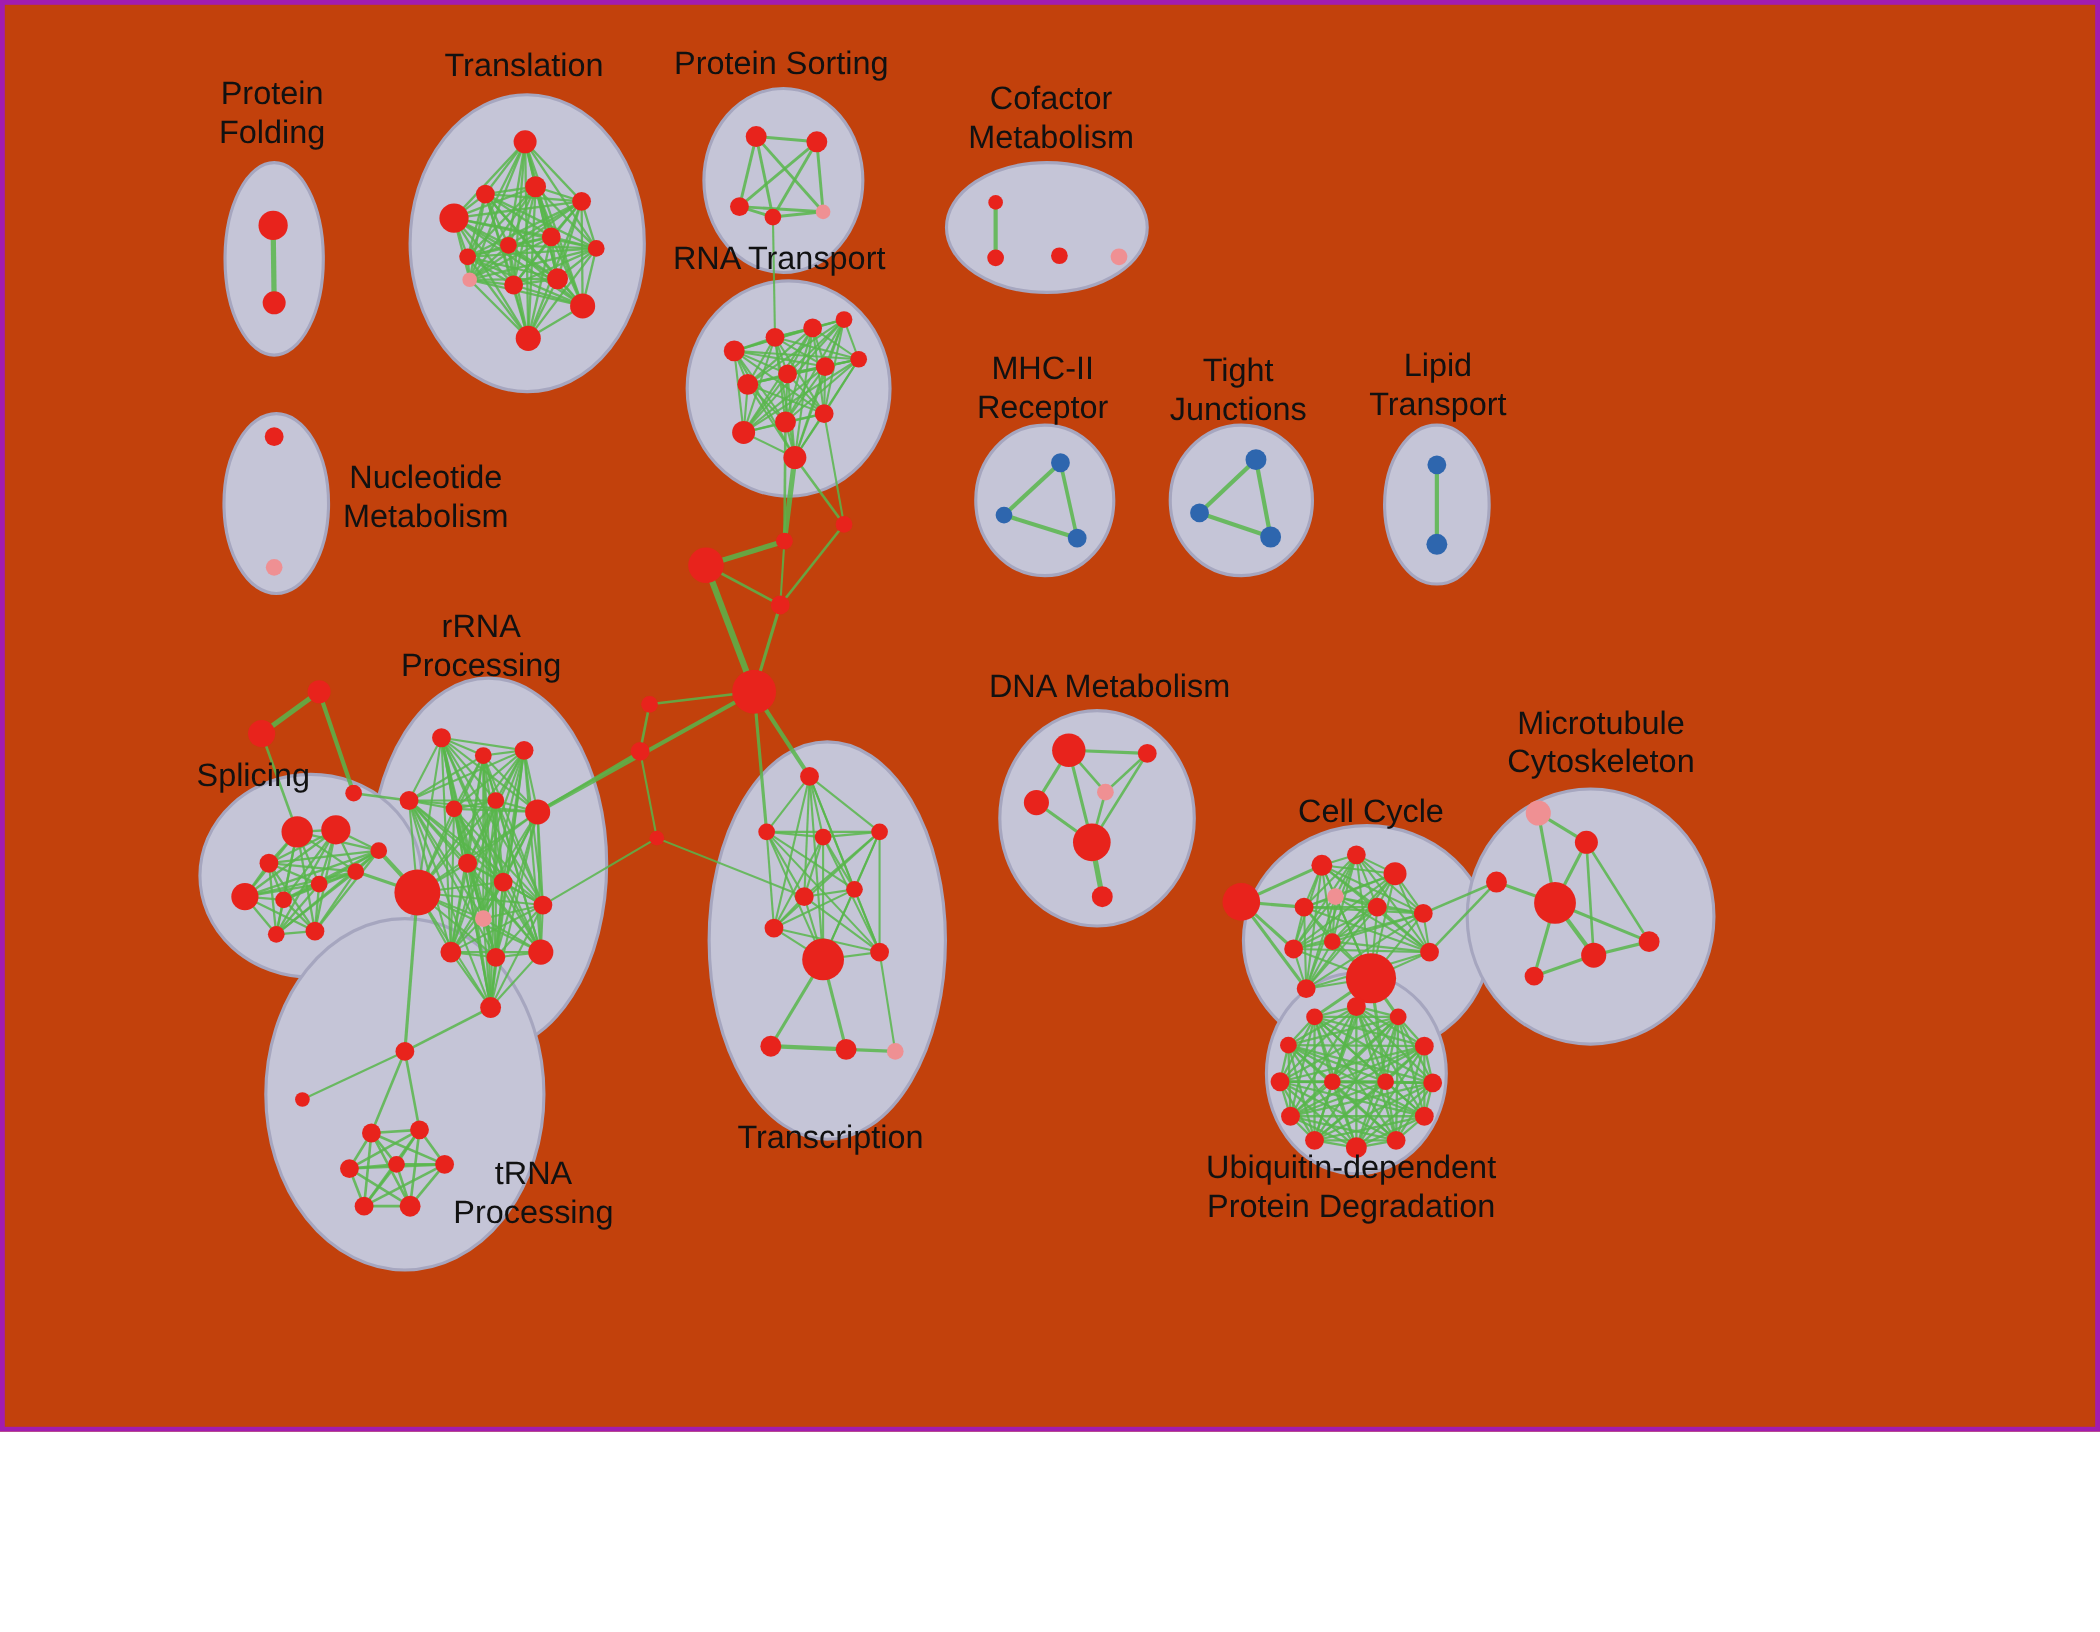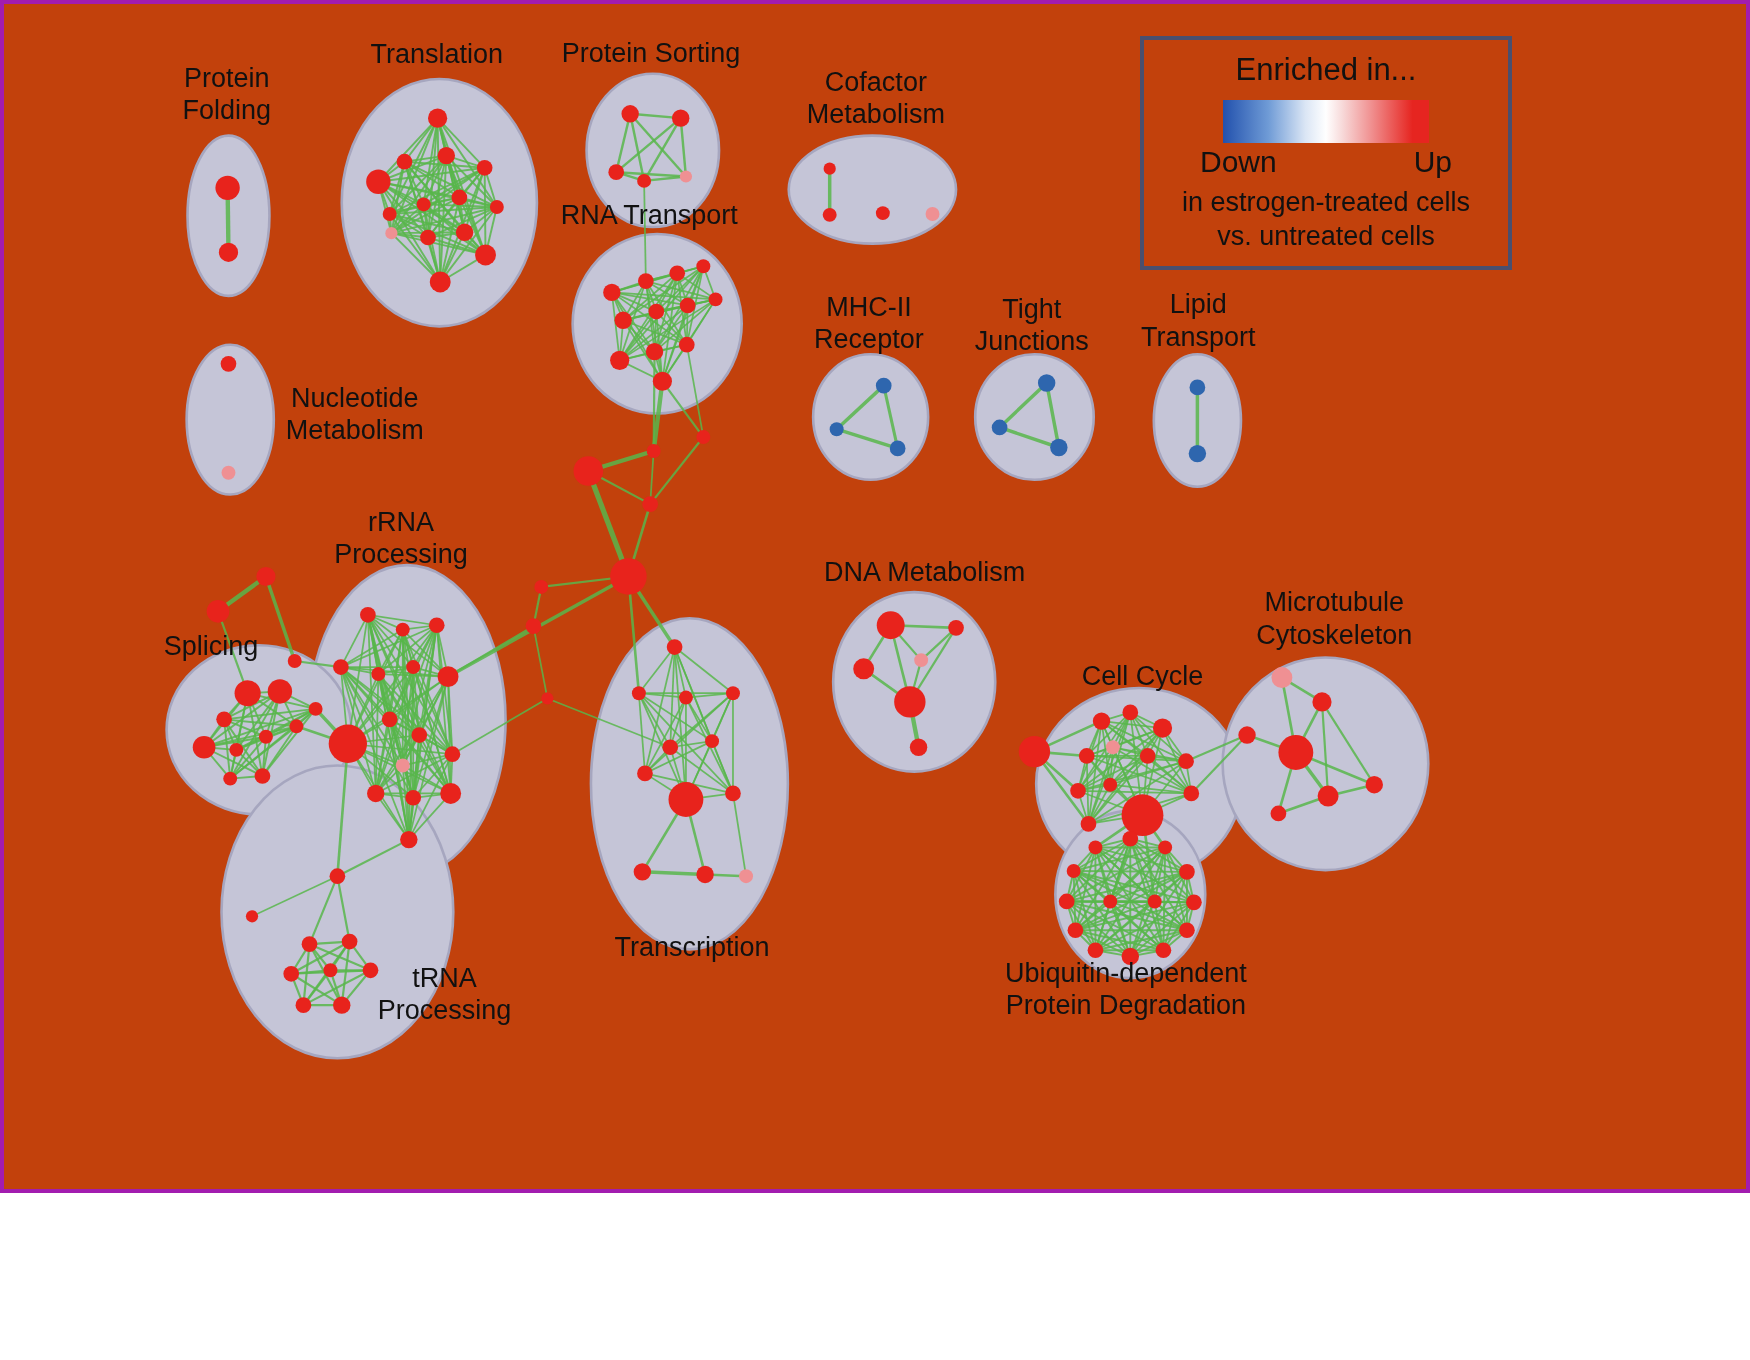--- a/index.html
+++ b/index.html
@@ -875,23 +875,13 @@
         <text x="113" y="747" text-anchor="middle" font-size="31" fill="#111111"><tspan x="113" dy="0">Splicing</tspan></text>
         <text x="381" y="1128" text-anchor="middle" font-size="31" fill="#111111"><tspan x="381" dy="0">tRNA</tspan><tspan x="381" dy="37">Processing</tspan></text>
         <text x="665" y="1093" text-anchor="middle" font-size="31" fill="#111111"><tspan x="665" dy="0">Transcription</tspan></text>
         <text x="932" y="662" text-anchor="middle" font-size="31" fill="#111111"><tspan x="932" dy="0">DNA Metabolism</tspan></text>
         <text x="1182" y="782" text-anchor="middle" font-size="31" fill="#111111"><tspan x="1182" dy="0">Cell Cycle</tspan></text>
         <text x="1402" y="697" text-anchor="middle" font-size="31" fill="#111111"><tspan x="1402" dy="0">Microtubule</tspan><tspan x="1402" dy="37">Cytoskeleton</tspan></text>
         <text x="1163" y="1122" text-anchor="middle" font-size="31" fill="#111111"><tspan x="1163" dy="0">Ubiquitin-dependent</tspan><tspan x="1163" dy="37">Protein Degradation</tspan></text>
       </g>
     </svg>
 
-  <div class="legend">
-    <div class="legend-title">Enriched in...</div>
-    <div class="legend-bar"></div>
-    <div class="legend-ends">
-      <span>Down</span>
-      <span>Up</span>
-    </div>
-    <div class="legend-line first">in estrogen-treated cells</div>
-    <div class="legend-line">vs. untreated cells</div>
-  </div>
 </div>
 
 </body></html>

